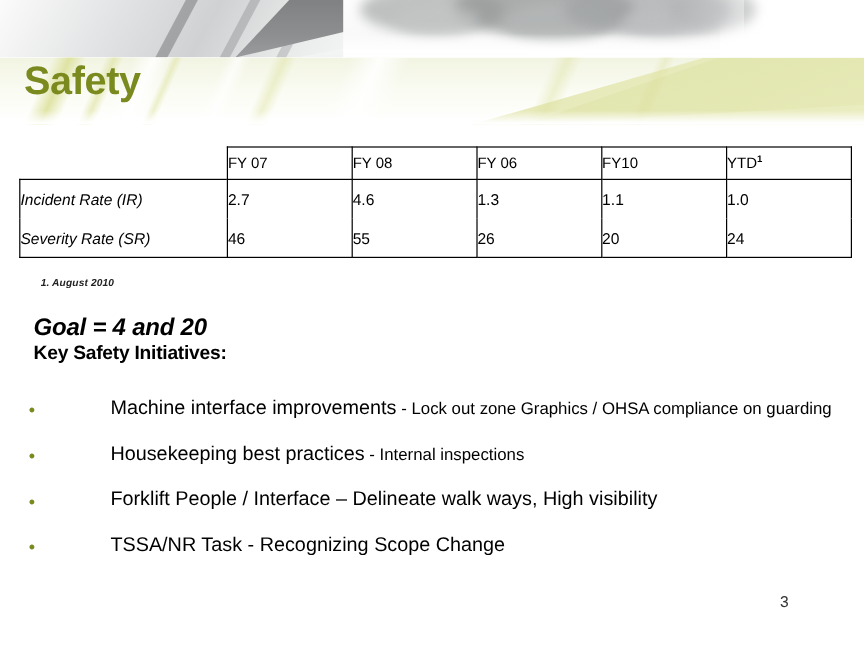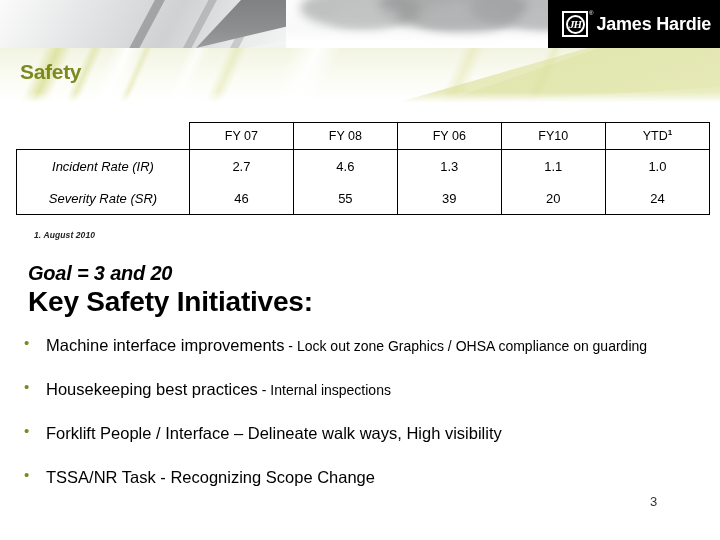--- a/index.html
+++ b/index.html
@@ -199,41 +199,41 @@
   .gb-bottom-fade {
     position: absolute;
     left: 0; bottom: 0;
     width: 720px; height: 12px;
     background: linear-gradient(180deg, rgba(255,255,255,0) 0%, #ffffff 88%);
   }
 
   
   #page-title {
     position: absolute;
-    left: 20px; top: 60px;
-    font-size: 21px;
+    left: 20px; top: 48px;
+    font-size: 33px;
     font-weight: bold;
     color: #7b8a1e;
     letter-spacing: -0.3px;
     z-index: 5;
     text-align: right;
   }
 
   
   #data-table {
     position: absolute;
     left: 16px; top: 122px;
     width: 694px;
     border-collapse: collapse;
     font-size: 12.5px;
   }
   #data-table td, #data-table th {
     padding: 0;
     margin: 0;
-    text-align: center;
+    text-align: left;
     vertical-align: middle;
     font-weight: normal;
   }
   
   .corner-cell {
     border: none !important;
     width: 174px;
     height: 26px;
   }
   .head-cell {
@@ -285,21 +285,21 @@
     position: absolute;
     left: 28px; top: 262px;
     font-size: 20px;
     font-weight: bold;
     font-style: italic;
     letter-spacing: -0.2px;
   }
   #initiatives-line {
     position: absolute;
     left: 28px; top: 286px;
-    font-size: 28px;
+    font-size: 16px;
     font-weight: bold;
     letter-spacing: -0.2px;
   }
 
   
   #bullets {
     position: absolute;
     left: 20px; top: 332px;
     width: 690px;
   }
@@ -314,21 +314,22 @@
     width: 26px;
     color: #7b8a1e;
     font-size: 15px;
     line-height: 22px;
     text-align: left;
     padding-left: 4px;
     box-sizing: border-box;
   }
   .bullet-text {
     flex: 1 1 auto;
-    line-height: 27px;
+    line-height: 17px;
+    margin-left: 46px;
   }
   .b-main {
     font-size: 16.5px;
   }
   .b-sub {
     font-size: 14px;
   }
 
   
   #slide-number {
@@ -349,29 +350,20 @@
   <div class="cloud c1"></div>
   <div class="cloud c2"></div>
   <div class="cloud c3"></div>
   <div class="cloud c4"></div>
   <div class="cloud c5"></div>
   <div class="cloud c6"></div>
   <div class="cloud c7"></div>
   <div class="cloud-base"></div>
   <div class="photo-right-fade"></div>
 
-  <div id="logo-block">
-    <div id="logo-mark">
-      <div class="ring">
-        <span class="jh">JH</span>
-      </div>
-    </div>
-    <span id="logo-reg">®</span>
-    <span id="logo-text">James Hardie</span>
-  </div>
 </div>
 
 <div id="green-band">
   <div class="gb-base"></div>
   <div class="streak s1"></div>
   <div class="streak s2"></div>
   <div class="streak s3"></div>
   <div class="streak s4"></div>
   <div class="streak-white sw1"></div>
   <div class="streak-white sw3"></div>
@@ -402,30 +394,30 @@
       <td class="body-cell">2.7</td>
       <td class="body-cell">4.6</td>
       <td class="body-cell">1.3</td>
       <td class="body-cell">1.1</td>
       <td class="body-cell">1.0</td>
     </tr>
     <tr class="row-sr">
       <td class="row-label">Severity Rate (SR)</td>
       <td class="body-cell">46</td>
       <td class="body-cell">55</td>
-      <td class="body-cell">39</td>
+      <td class="body-cell">26</td>
       <td class="body-cell">20</td>
       <td class="body-cell">24</td>
     </tr>
   </tbody>
 </table>
 
 <div id="footnote">1.  August 2010</div>
 
-<div id="goal-line">Goal = 3 and 20</div>
+<div id="goal-line">Goal = 4 and 20</div>
 <div id="initiatives-line">Key Safety Initiatives:</div>
 
 <div id="bullets">
   <div class="bullet-row">
     <span class="bullet-dot">•</span>
     <span class="bullet-text"><span class="b-main">Machine interface improvements</span><span class="b-sub"> - Lock out zone Graphics / OHSA compliance on guarding</span></span>
   </div>
   <div class="bullet-row">
     <span class="bullet-dot">•</span>
     <span class="bullet-text"><span class="b-main">Housekeeping best practices</span><span class="b-sub"> -  Internal inspections</span></span>

